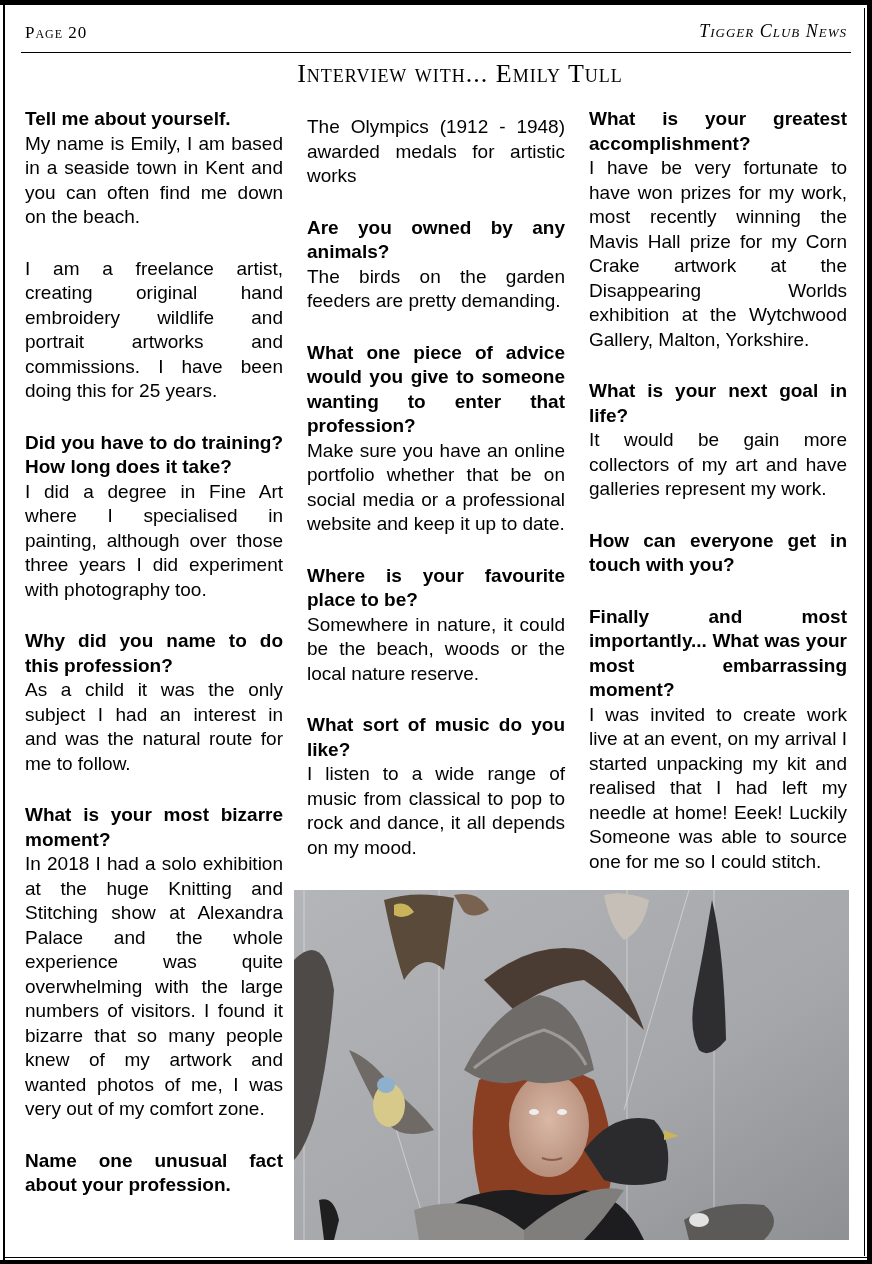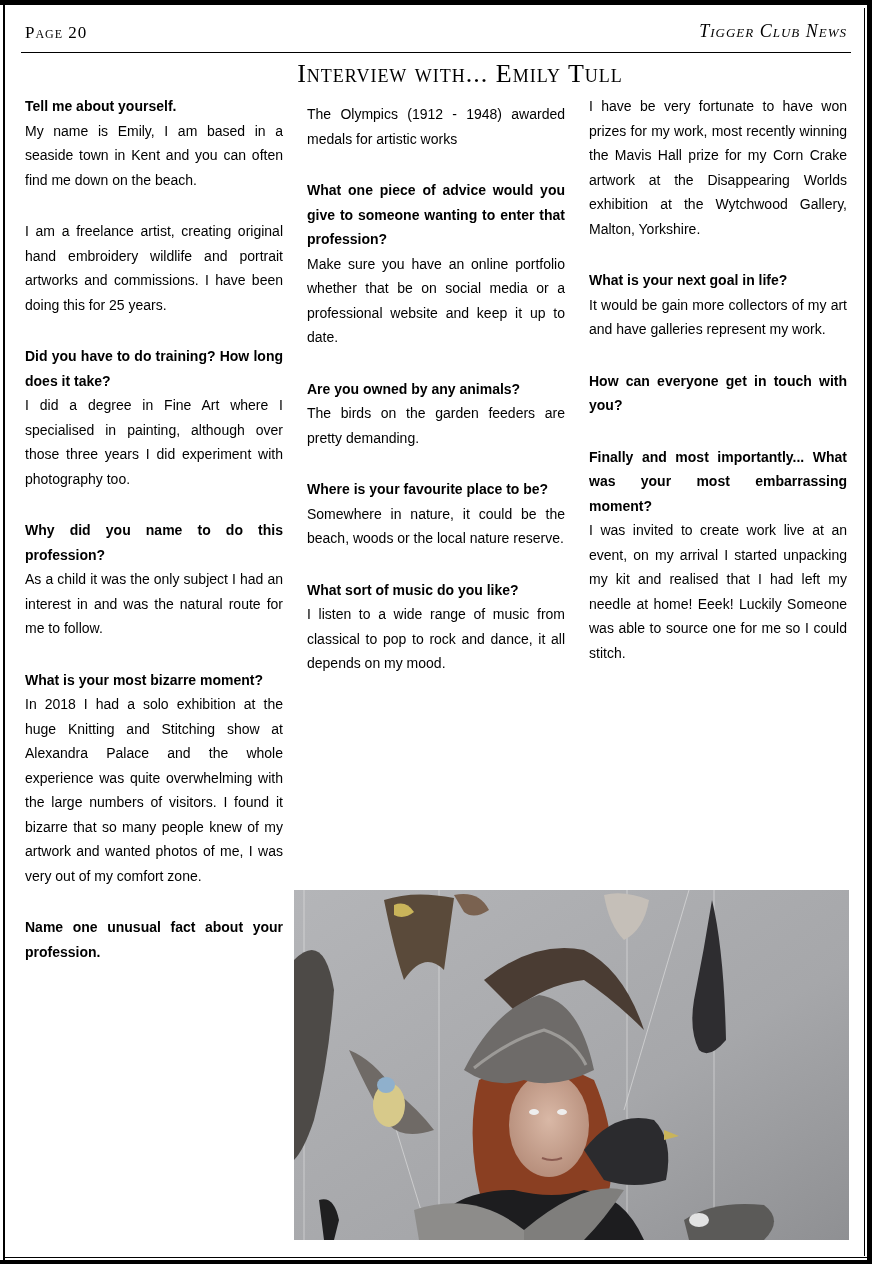--- a/index.html
+++ b/index.html
@@ -12,21 +12,21 @@
   .frame-left { position: absolute; left: 3px; top: 5px; width: 2px; height: 1256px; background: #000; }
   .frame-bottom { position: absolute; left: 0; bottom: 0; width: 872px; height: 4px; background: #000; }
   .frame-bottom-inner { position: absolute; left: 5px; bottom: 6px; width: 862px; height: 1px; background: #000; }
 
   .header-page { position: absolute; left: 25px; top: 23px; font-family: "Liberation Serif", serif; font-variant: small-caps; font-size: 17px; letter-spacing: 1px; }
   .header-title { position: absolute; right: 25px; top: 21px; font-family: "Liberation Serif", serif; font-variant: small-caps; font-size: 18px; letter-spacing: 1px; font-style: italic; }
   .header-rule { position: absolute; left: 21px; top: 52px; width: 830px; height: 1px; background: #000; }
 
   .article-title { position: absolute; left: 0; width: 872px; top: 59px; text-align: center; font-family: "Liberation Serif", serif; font-variant: small-caps; font-size: 26px; letter-spacing: 1px; margin-left: 24px; }
 
-  .col { position: absolute; top: 94px; width: 258px; font-size: 14px; line-height: 24.5px; text-align: justify; }
+  .col { position: absolute; top: 107px; width: 258px; font-size: 19px; line-height: 24.5px; text-align: justify; }
   .col1 { left: 25px; }
   .col2 { left: 307px; margin-top: 8px; }
   .col3 { left: 589px; }
 
   .qa { margin-bottom: 27px; }
   .q { font-weight: bold; }
   .a { }
   .a a { color: #1a0dab; text-decoration: underline; }
 
   .photo { position: absolute; left: 294px; top: 890px; width: 555px; height: 350px; overflow: hidden; background: #a8a9ab; }
@@ -71,39 +71,40 @@
   <div class="qa">
     <div class="q">Name one unusual fact about your profession.</div>
   </div>
 </div>
 
 <div class="col col2">
   <div class="qa">
     <div class="a">The Olympics (1912 - 1948) awarded medals for artistic works</div>
   </div>
   <div class="qa">
+    <div class="q">Are you owned by any animals?</div>
+    <div class="a">The birds on the garden feeders are pretty demanding.</div>
+  </div>
+  <div class="qa">
     <div class="q">What one piece of advice would you give to someone wanting to enter that profession?</div>
     <div class="a">Make sure you have an online portfolio whether that be on social media or a professional website and keep it up to date.</div>
-  </div>
-  <div class="qa">
-    <div class="q">Are you owned by any animals?</div>
-    <div class="a">The birds on the garden feeders are pretty demanding.</div>
   </div>
   <div class="qa">
     <div class="q">Where is your favourite place to be?</div>
     <div class="a">Somewhere in nature, it could be the beach, woods or the local nature reserve.</div>
   </div>
   <div class="qa">
     <div class="q">What sort of music do you like?</div>
     <div class="a">I listen to a wide range of music from classical to pop to rock and dance, it all depends on my mood.</div>
   </div>
 </div>
 
 <div class="col col3">
   <div class="qa">
+    <div class="q">What is your greatest accomplishment?</div>
     <div class="a">I have be very fortunate to have won prizes for my work, most recently winning the Mavis Hall prize for my Corn Crake artwork at the Disappearing Worlds exhibition at the Wytchwood Gallery, Malton, Yorkshire.</div>
   </div>
   <div class="qa">
     <div class="q">What is your next goal in life?</div>
     <div class="a">It would be gain more collectors of my art and have galleries represent my work.</div>
   </div>
   <div class="qa">
     <div class="q">How can everyone get in touch with you?</div>
   </div>
   <div class="qa">

